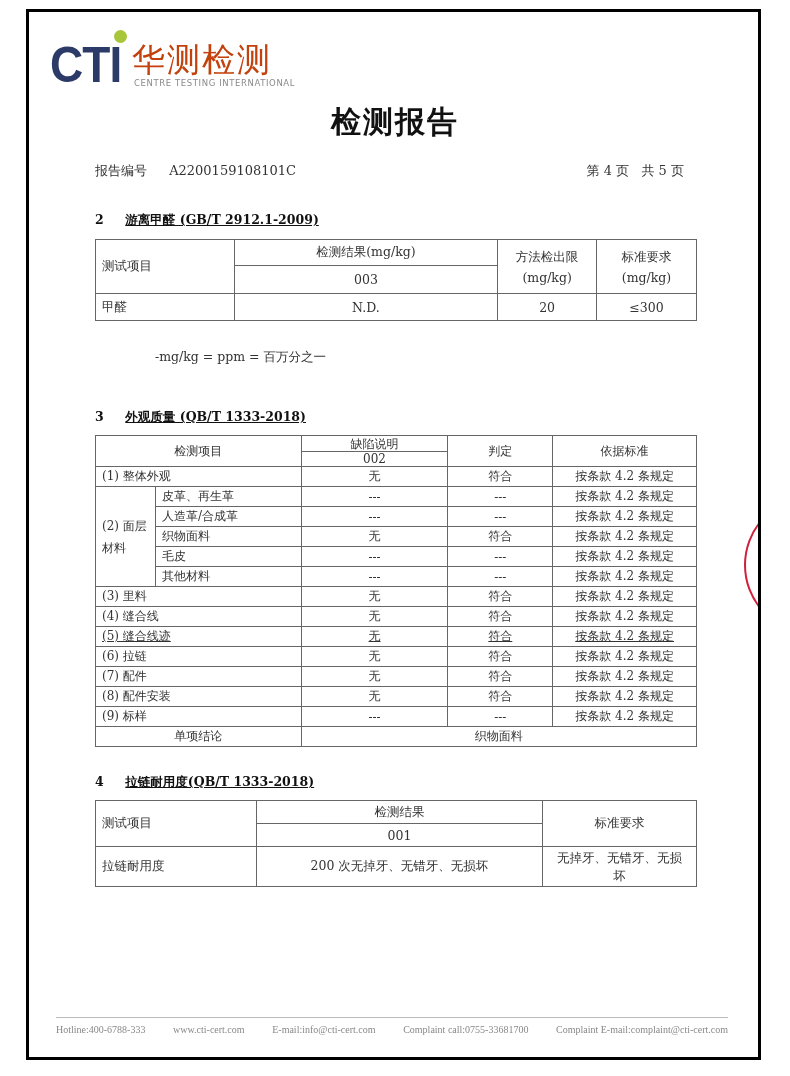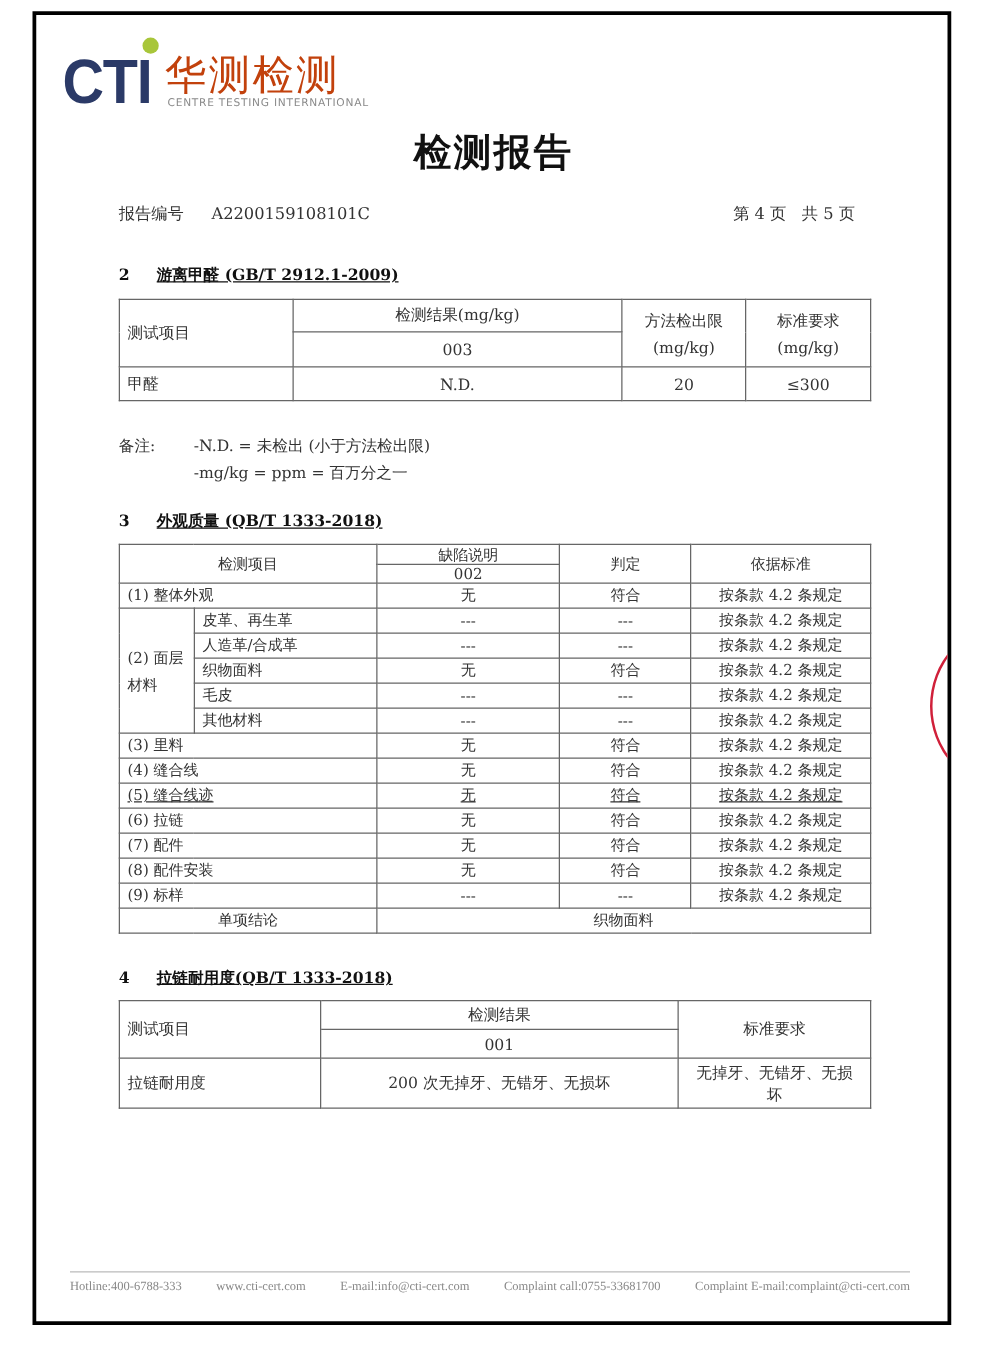--- a/index.html
+++ b/index.html
@@ -93,21 +93,20 @@
   <tr style="height:27px;">
     <td class="l">甲醛</td>
     <td>N.D.</td>
     <td>20</td>
     <td>≤300</td>
   </tr>
 </tbody>
   </table>
 
 <div class="notes">
-  <div><span class="label">备注:</span><span>-N.D. =  未检出 (小于方法检出限)</span></div>
   <div><span class="indent"></span><span>-mg/kg = ppm =  百万分之一</span></div>
 </div>
 
 <div class="sec-head" style="top:409px;">
   <span class="sec-num">3</span>
   <span class="sec-title">外观质量 (QB/T 1333-2018)</span>
 </div>
 
 <table class="t3" style="font-size:12px;">
   <colgroup>

